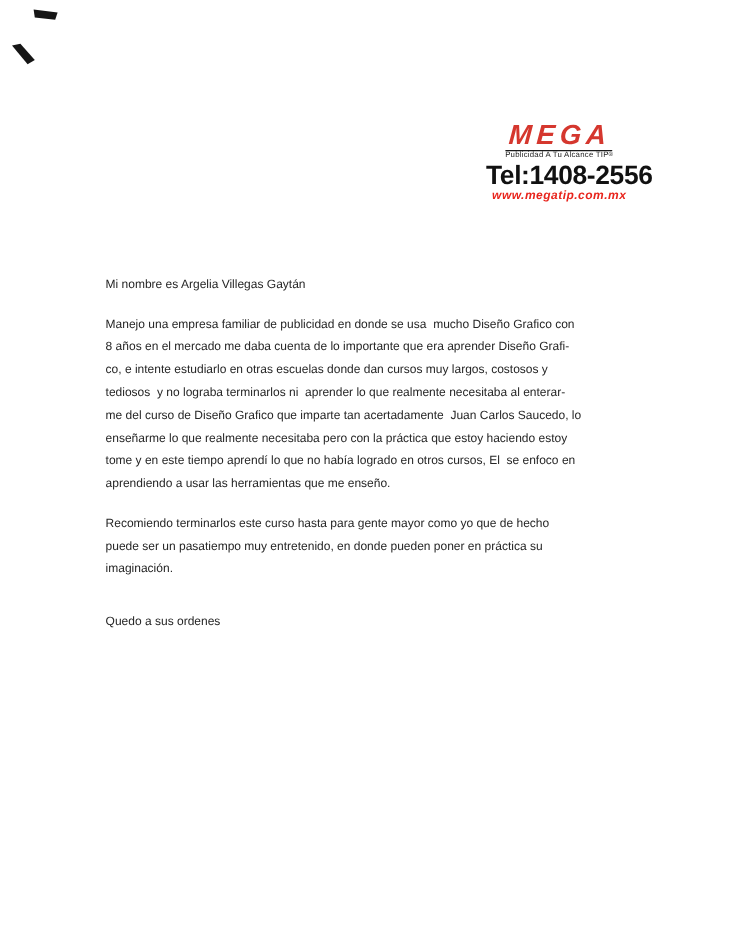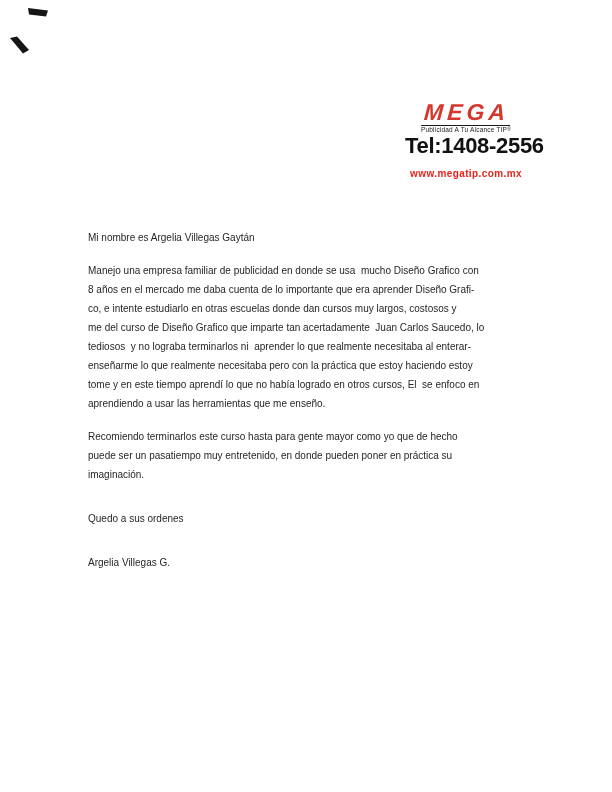--- a/index.html
+++ b/index.html
@@ -57,26 +57,27 @@
   }
   .logo .phone {
     margin-top: 1px;
     font-size: 22px;
     font-weight: 700;
     letter-spacing: -0.3px;
     color: #111111;
     white-space: nowrap;
   }
   .logo .website {
-    margin-top: 12px;
+    margin-top: 2px;
     font-size: 10px;
     font-weight: 700;
     letter-spacing: 0.4px;
     color: #e8241c;
     white-space: nowrap;
+    font-style: italic;
   }
 
   
   .letter {
     position: absolute;
     top: 228px;
     left: 88px;
     width: 470px;
     color: #262626;
     font-size: 10px;
@@ -109,32 +110,31 @@
   </div>
 
   <div class="letter">
 
     <div class="line">Mi nombre es Argelia Villegas Gaytán</div>
 
     <div class="para-gap-1">
       <div class="line">Manejo una empresa familiar de publicidad en donde se usa  mucho Diseño Grafico con</div>
       <div class="line">8 años en el mercado me daba cuenta de lo importante que era aprender Diseño Grafi-</div>
       <div class="line">co, e intente estudiarlo en otras escuelas donde dan cursos muy largos, costosos y</div>
+      <div class="line">tediosos  y no lograba terminarlos ni  aprender lo que realmente necesitaba al enterar-</div>
       <div class="line">me del curso de Diseño Grafico que imparte tan acertadamente  Juan Carlos Saucedo, lo</div>
-      <div class="line">tediosos  y no lograba terminarlos ni  aprender lo que realmente necesitaba al enterar-</div>
       <div class="line">enseñarme lo que realmente necesitaba pero con la práctica que estoy haciendo estoy</div>
       <div class="line">tome y en este tiempo aprendí lo que no había logrado en otros cursos, El  se enfoco en</div>
       <div class="line">aprendiendo a usar las herramientas que me enseño.</div>
     </div>
 
     <div class="para-gap-1">
       <div class="line">Recomiendo terminarlos este curso hasta para gente mayor como yo que de hecho</div>
       <div class="line">puede ser un pasatiempo muy entretenido, en donde pueden poner en práctica su</div>
       <div class="line">imaginación.</div>
     </div>
 
     <div class="line para-gap-2">Quedo a sus ordenes</div>
 
-    <div class="line para-gap-2">Argelia Villegas G.</div>
 
   </div>
 
 </div>
 
 </body></html>

